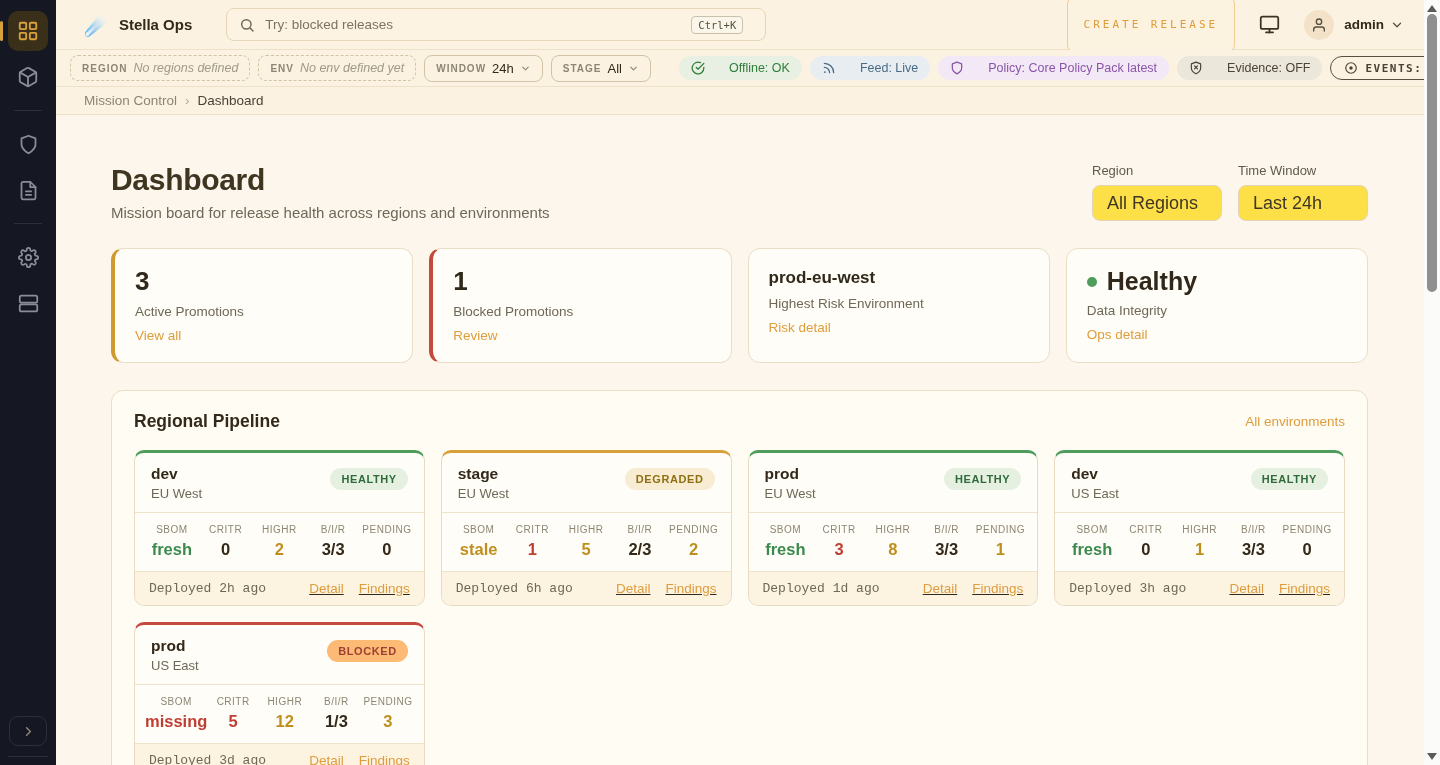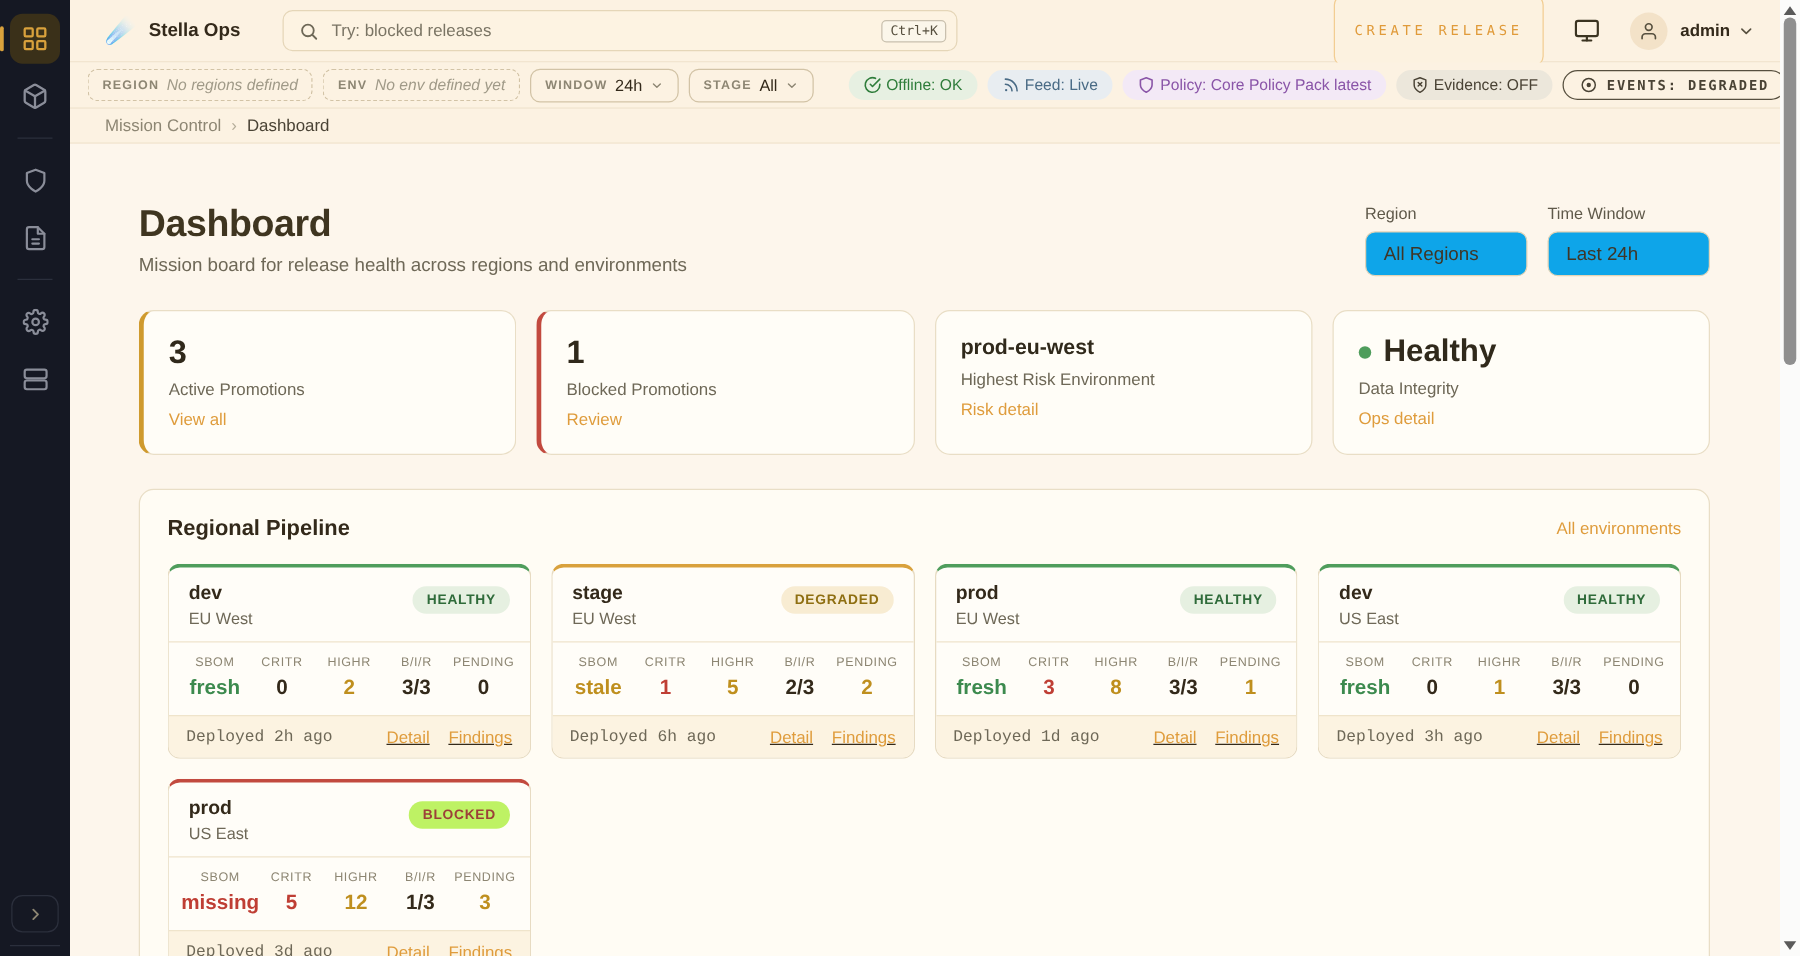--- a/index.html
+++ b/index.html
@@ -27,60 +27,60 @@
   .sidebar-bottom-line { width:40px; height:1px; background:#2b2f3c; margin-bottom:8px; }
 
   
   .topbar { height:50px; background:#fcf2e2; border-bottom:1px solid #eee1ca; display:flex; align-items:center; padding:0 20px 0 28px; flex-shrink:0; }
   .logo { font-size:20px; }
   .app-name { font-size:15px; font-weight:bold; color:#33291a; margin-left:10px; white-space:nowrap; }
   .searchbox { margin-left:34px; width:540px; height:33px; background:#fdf3e2; border:1px solid #e5d6b8; border-radius:8px; display:flex; align-items:center; }
   .searchbox .s-icon { color:#6e6857; margin:0 10px 0 12px; }
   .searchbox input { flex:1; border:none; outline:none; background:transparent; font-family:"Liberation Sans",sans-serif; font-size:13.5px; color:#000000; }
   .searchbox input::placeholder { color:#7a7464; }
-  .kbd { font-family:"DejaVu Sans Mono", monospace; font-size:10.5px; color:#57503f; border:1px solid #c9c0ae; border-radius:4px; padding:2px 6px; margin-right:8px; background:#fbf6ea; }
+  .kbd { font-family:"DejaVu Sans Mono", monospace; font-size:10.5px; color:#57503f; border:1px solid #c9c0ae; border-radius:4px; padding:2px 6px; margin-right:22px; background:#fbf6ea; }
   .topbar-spacer { flex:1; }
   .create-btn { font-family:"DejaVu Sans Mono", monospace; font-size:11px; letter-spacing:3px; color:#e09b3a; background:#fcf2e0; border:1px solid #f2cd92; border-radius:8px; padding:21px 16px; cursor:pointer; white-space:nowrap; }
   .monitor-btn { margin-left:24px; color:#3b3421; cursor:pointer; }
   .user-chip { display:flex; align-items:center; margin-left:24px; cursor:pointer; }
   .avatar { width:30px; height:30px; border-radius:50%; background:#f3e2c8; display:flex; align-items:center; justify-content:center; color:#57503f; }
   .user-name { font-size:13.5px; font-weight:600; color:#33291a; margin:0 6px 0 10px; }
   .user-chip .chev { color:#57503f; }
 
   
   .ctxbar { height:37px; background:#fcf2e2; border-bottom:1px solid #eee1ca; display:flex; align-items:center; padding:0 14px; gap:8px; flex-shrink:0; white-space:nowrap; }
   .ctx-pill { display:flex; align-items:center; gap:6px; border-radius:8px; padding:5px 11px; font-size:12.5px; }
   .ctx-pill .p-label { font-size:10px; font-weight:bold; letter-spacing:1px; color:#8d8673; }
   .pill-dashed { border:1px dashed #d2c3a6; color:#a09a88; }
   .pill-dashed .p-empty { font-style:italic; font-size:12.5px; color:#a09a88; }
   .pill-solid { border:1px solid #d2c3a6; color:#33291a; }
   .pill-solid .p-val { font-size:13px; color:#33291a; }
   .pill-solid .chev { color:#8d8673; }
   .ctx-divider { width:1px; height:22px; background:#ddd2bc; margin:0 6px; }
-  .badge { border-radius:999px; padding:5px 12px; display:flex; align-items:flex-start; gap:4px; font-size:12.5px; font-weight:500; }
+  .badge { border-radius:999px; padding:5px 12px; display:flex; align-items:flex-start; gap:24px; font-size:12.5px; font-weight:500; }
   .badge-green { background:#e7f0e2; color:#2f7d3b; }
   .badge-blue { background:#e8edf1; color:#4a6b85; }
   .badge-purple { background:#f3e9f6; color:#8a55a8; }
   .badge-neutral { background:#ece7db; color:#4a4335; }
   .events-pill { display:flex; align-items:center; gap:7px; border:1.5px solid #57503f; border-radius:999px; padding:4px 13px; font-family:"DejaVu Sans Mono", monospace; font-size:11px; letter-spacing:1.5px; color:#4a4335; font-weight:bold; }
 
   
   .crumbbar { height:28px; background:#fcf2e2; border-bottom:1px solid #eee1ca; display:flex; align-items:center; padding-left:28px; gap:8px; font-size:13.5px; flex-shrink:0; }
   .crumb-parent { color:#8d8673; cursor:pointer; }
   .crumb-sep { color:#b5ad9a; }
   .crumb-current { color:#4a4335; font-weight:500; }
 
   
   .main { flex:1; overflow:hidden; padding:48px 56px 0 55px; background:#fdf6ec; }
   .title-row { display:flex; justify-content:space-between; align-items:flex-start; }
   .page-title { font-size:30px; font-weight:bold; color:#3f3520; letter-spacing:-0.3px; }
   .page-sub { font-size:15px; color:#6e6857; margin-top:7px; }
   .filters { display:flex; gap:16px; }
   .filter label { display:block; font-size:13px; color:#5f594a; margin-bottom:7px; }
-  .select { width:130px; height:36px; background:#0ea5e9; border:1px solid #e3d4b6; border-radius:8px; padding:0 14px; font-size:15px; color:#3f3627; display:flex; align-items:center; cursor:pointer; }
+  .select { width:130px; height:36px; background:#fde047; border:1px solid #e3d4b6; border-radius:8px; padding:0 14px; font-size:18px; color:#3f3627; display:flex; align-items:center; cursor:pointer; }
 
   .summary-row { margin-top:27px; display:grid; grid-template-columns:repeat(4,1fr); gap:16px; }
   .sum-card { background:#fffdf7; border:1px solid #e9dec6; border-radius:12px; padding:18px 20px; min-height:110px; }
   .sum-card.acc-amber { border-left:4px solid #cf9a2e; }
   .sum-card.acc-red { border-left:4px solid #c24a3f; }
   .sum-value { font-size:26px; font-weight:bold; color:#30291b; line-height:1.15; }
   .sum-title { font-size:17px; font-weight:bold; color:#30291b; line-height:1.3; }
   .sum-label { font-size:13.5px; color:#6e6857; margin-top:7px; }
   .sum-link { font-size:13.5px; color:#df9c3c; margin-top:9px; display:inline-block; cursor:pointer; }
   .healthy-row { display:flex; align-items:center; gap:10px; }
@@ -96,21 +96,21 @@
   .pcard { background:#fffdf8; border:1px solid #e7dbc2; border-radius:10px; overflow:hidden; display:flex; flex-direction:column; border-top-width:3px; border-top-style:solid; }
   .pcard.t-green { border-top-color:#4f9d5c; }
   .pcard.t-amber { border-top-color:#d9a13c; }
   .pcard.t-red { border-top-color:#c24a3f; }
   .pcard-head { padding:12px 16px 11px; display:flex; justify-content:space-between; }
   .p-env { font-size:15.5px; font-weight:bold; color:#33291a; }
   .p-region { font-size:13px; color:#6e6857; margin-top:3px; }
   .status-badge { align-self:flex-start; margin-top:3px; border-radius:999px; padding:5px 11px; font-size:11px; font-weight:bold; letter-spacing:0.6px; }
   .b-healthy { background:#e6f0e1; color:#2f6b3a; }
   .b-degraded { background:#f8ecd2; color:#8f6f12; }
-  .b-blocked { background:#bef264; color:#9c4038; }
+  .b-blocked { background:#fdba74; color:#9c4038; }
   .pcard-metrics { border-top:1px solid #efe4cb; padding:11px 10px 12px; display:grid; grid-template-columns:repeat(5,1fr); text-align:center; }
   .m-label { font-size:10px; letter-spacing:0.5px; color:#8d8673; }
   .m-value { font-size:16.5px; font-weight:bold; margin-top:5px; }
   .v-dark { color:#33291a; }
   .v-green { color:#3c8a4e; }
   .v-amber { color:#bf8f1e; }
   .v-red { color:#bf3e34; }
   .pcard-foot { border-top:1px solid #efe4cb; background:#fcf3e1; padding:9px 14px; display:flex; justify-content:space-between; align-items:center; }
   .p-deployed { font-size:13px; color:#6e6857;font-family:Liberation Mono, monospace; }
   .p-links { display:flex; gap:15px;text-decoration:underline; }

